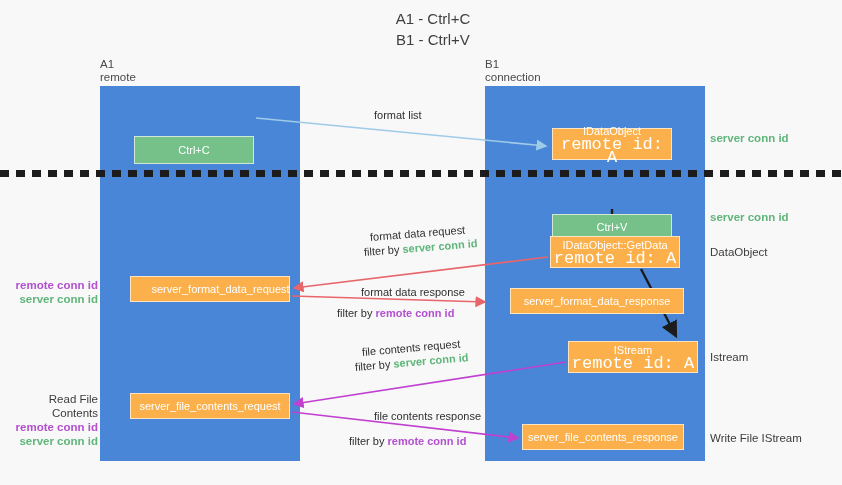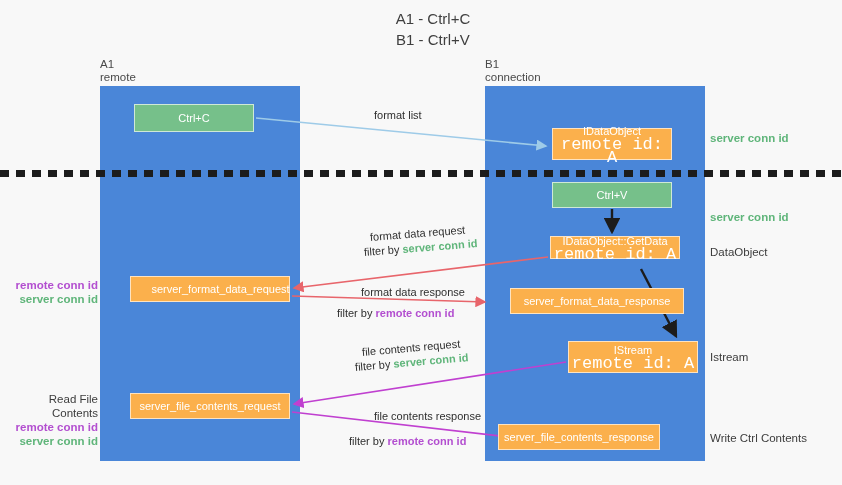--- a/index.html
+++ b/index.html
@@ -68,36 +68,36 @@
     display: flex;
     flex-direction: column;
     align-items: center;
     justify-content: center;
     text-align: center;
     color: #ffffff;
     font-size: 11px;
     line-height: 13px;
     border: 1px solid rgba(255,255,255,0.65);
   }
-  .box.green { background: #76c08a; }
+  .box.green { background: #76c08a; margin-top: 32px; }
   .box.orange { background: #fbb04c; }
   .box .l2 { font-size: 17px; font-family: Liberation Mono, monospace; }
 
   
   #box-ctrlc        { left: 134px; top: 104px; width: 120px; height: 28px; }
   #box-fmt-req      { left: 130px; top: 276px; width: 160px; height: 26px; padding-left: 21px; }
   #box-file-req     { left: 130px; top: 393px; width: 160px; height: 26px; }
 
   
   #box-idataobject  { left: 552px; top: 128px; width: 120px; height: 32px; }
   #box-ctrlv        { left: 552px; top: 182px; width: 120px; height: 26px; }
-  #box-getdata      { left: 550px; top: 236px; width: 130px; height: 23px; }
+  #box-getdata      { left: 550px; top: 236px; width: 130px; height: 32px; }
   #box-fmt-resp     { left: 489px; top: 288px; width: 174px; height: 26px; margin-left: 21px; }
   #box-istream      { left: 568px; top: 341px; width: 130px; height: 32px; }
-  #box-file-resp    { left: 498px; top: 424px; width: 162px; height: 26px; }
+  #box-file-resp    { left: 522px; top: 424px; width: 162px; height: 26px; }
 
   
   .right-note {
     font-size: 11.5px;
     line-height: 14px;
     color: #3c3c3c;
   }
   .right-note.green { color: #5fb57a; font-weight: bold; }
   #note-server-1 { left: 710px; top: 131px; }
   #note-server-2 { left: 710px; top: 210px; }
@@ -250,21 +250,21 @@
   <div class="abs arrow-label" id="lbl-file-req-1">file contents request</div>
   <div class="abs arrow-label" id="lbl-file-req-2"><span>filter by </span><span class="g">server conn id</span></div>
 
   <div class="abs arrow-label" id="lbl-file-resp-1">file contents response</div>
   <div class="abs arrow-label" id="lbl-file-resp-2"><span>filter by </span><span class="p">remote conn id</span></div>
 
   <div class="abs right-note green" id="note-server-1">server conn id</div>
   <div class="abs right-note green" id="note-server-2">server conn id</div>
   <div class="abs right-note" id="note-dataobject">DataObject</div>
   <div class="abs right-note" id="note-istream">Istream</div>
-  <div class="abs right-note" id="note-writefile">Write Ctrl Contents</div>
+  <div class="abs right-note" id="note-writefile">Write File IStream</div>
 
   <div class="abs left-note" id="left-note-1">
     <span class="purple">remote conn id</span>
     <span class="green">server conn id</span>
   </div>
 
   <div class="abs left-note" id="left-note-2">
     <span class="plain">Read File Contents</span>
     <span class="purple">remote conn id</span>
     <span class="green">server conn id</span>

